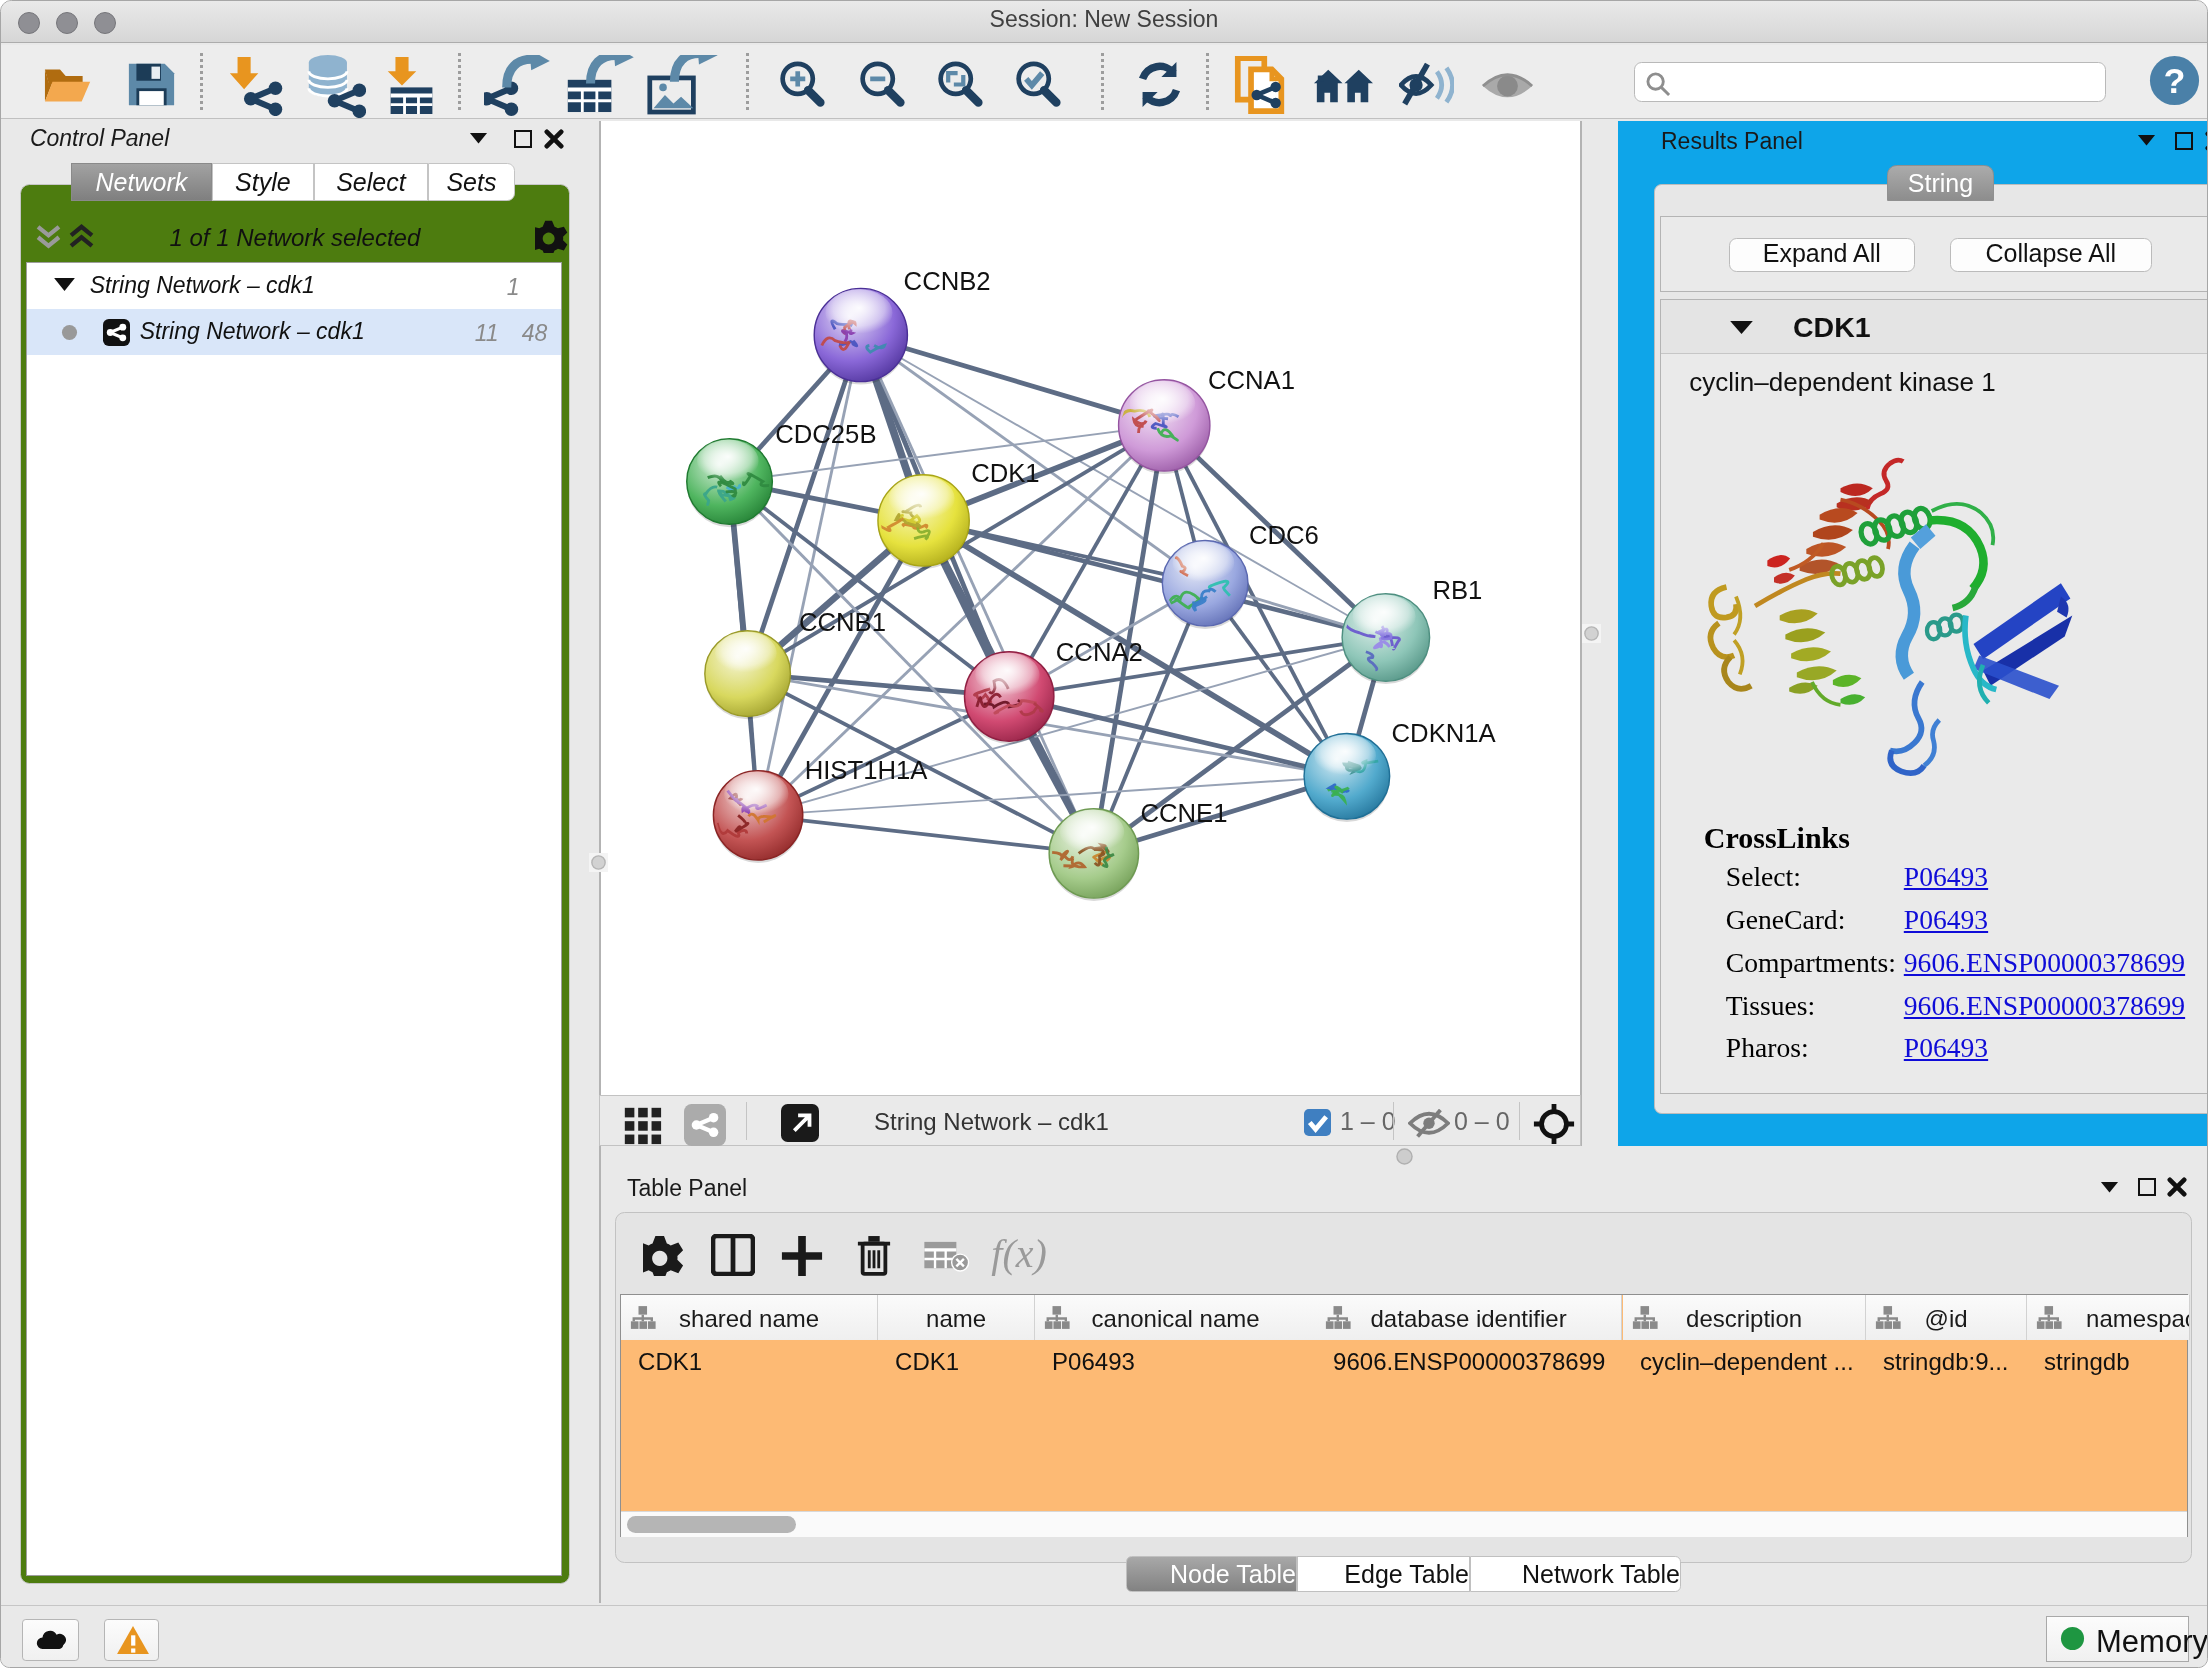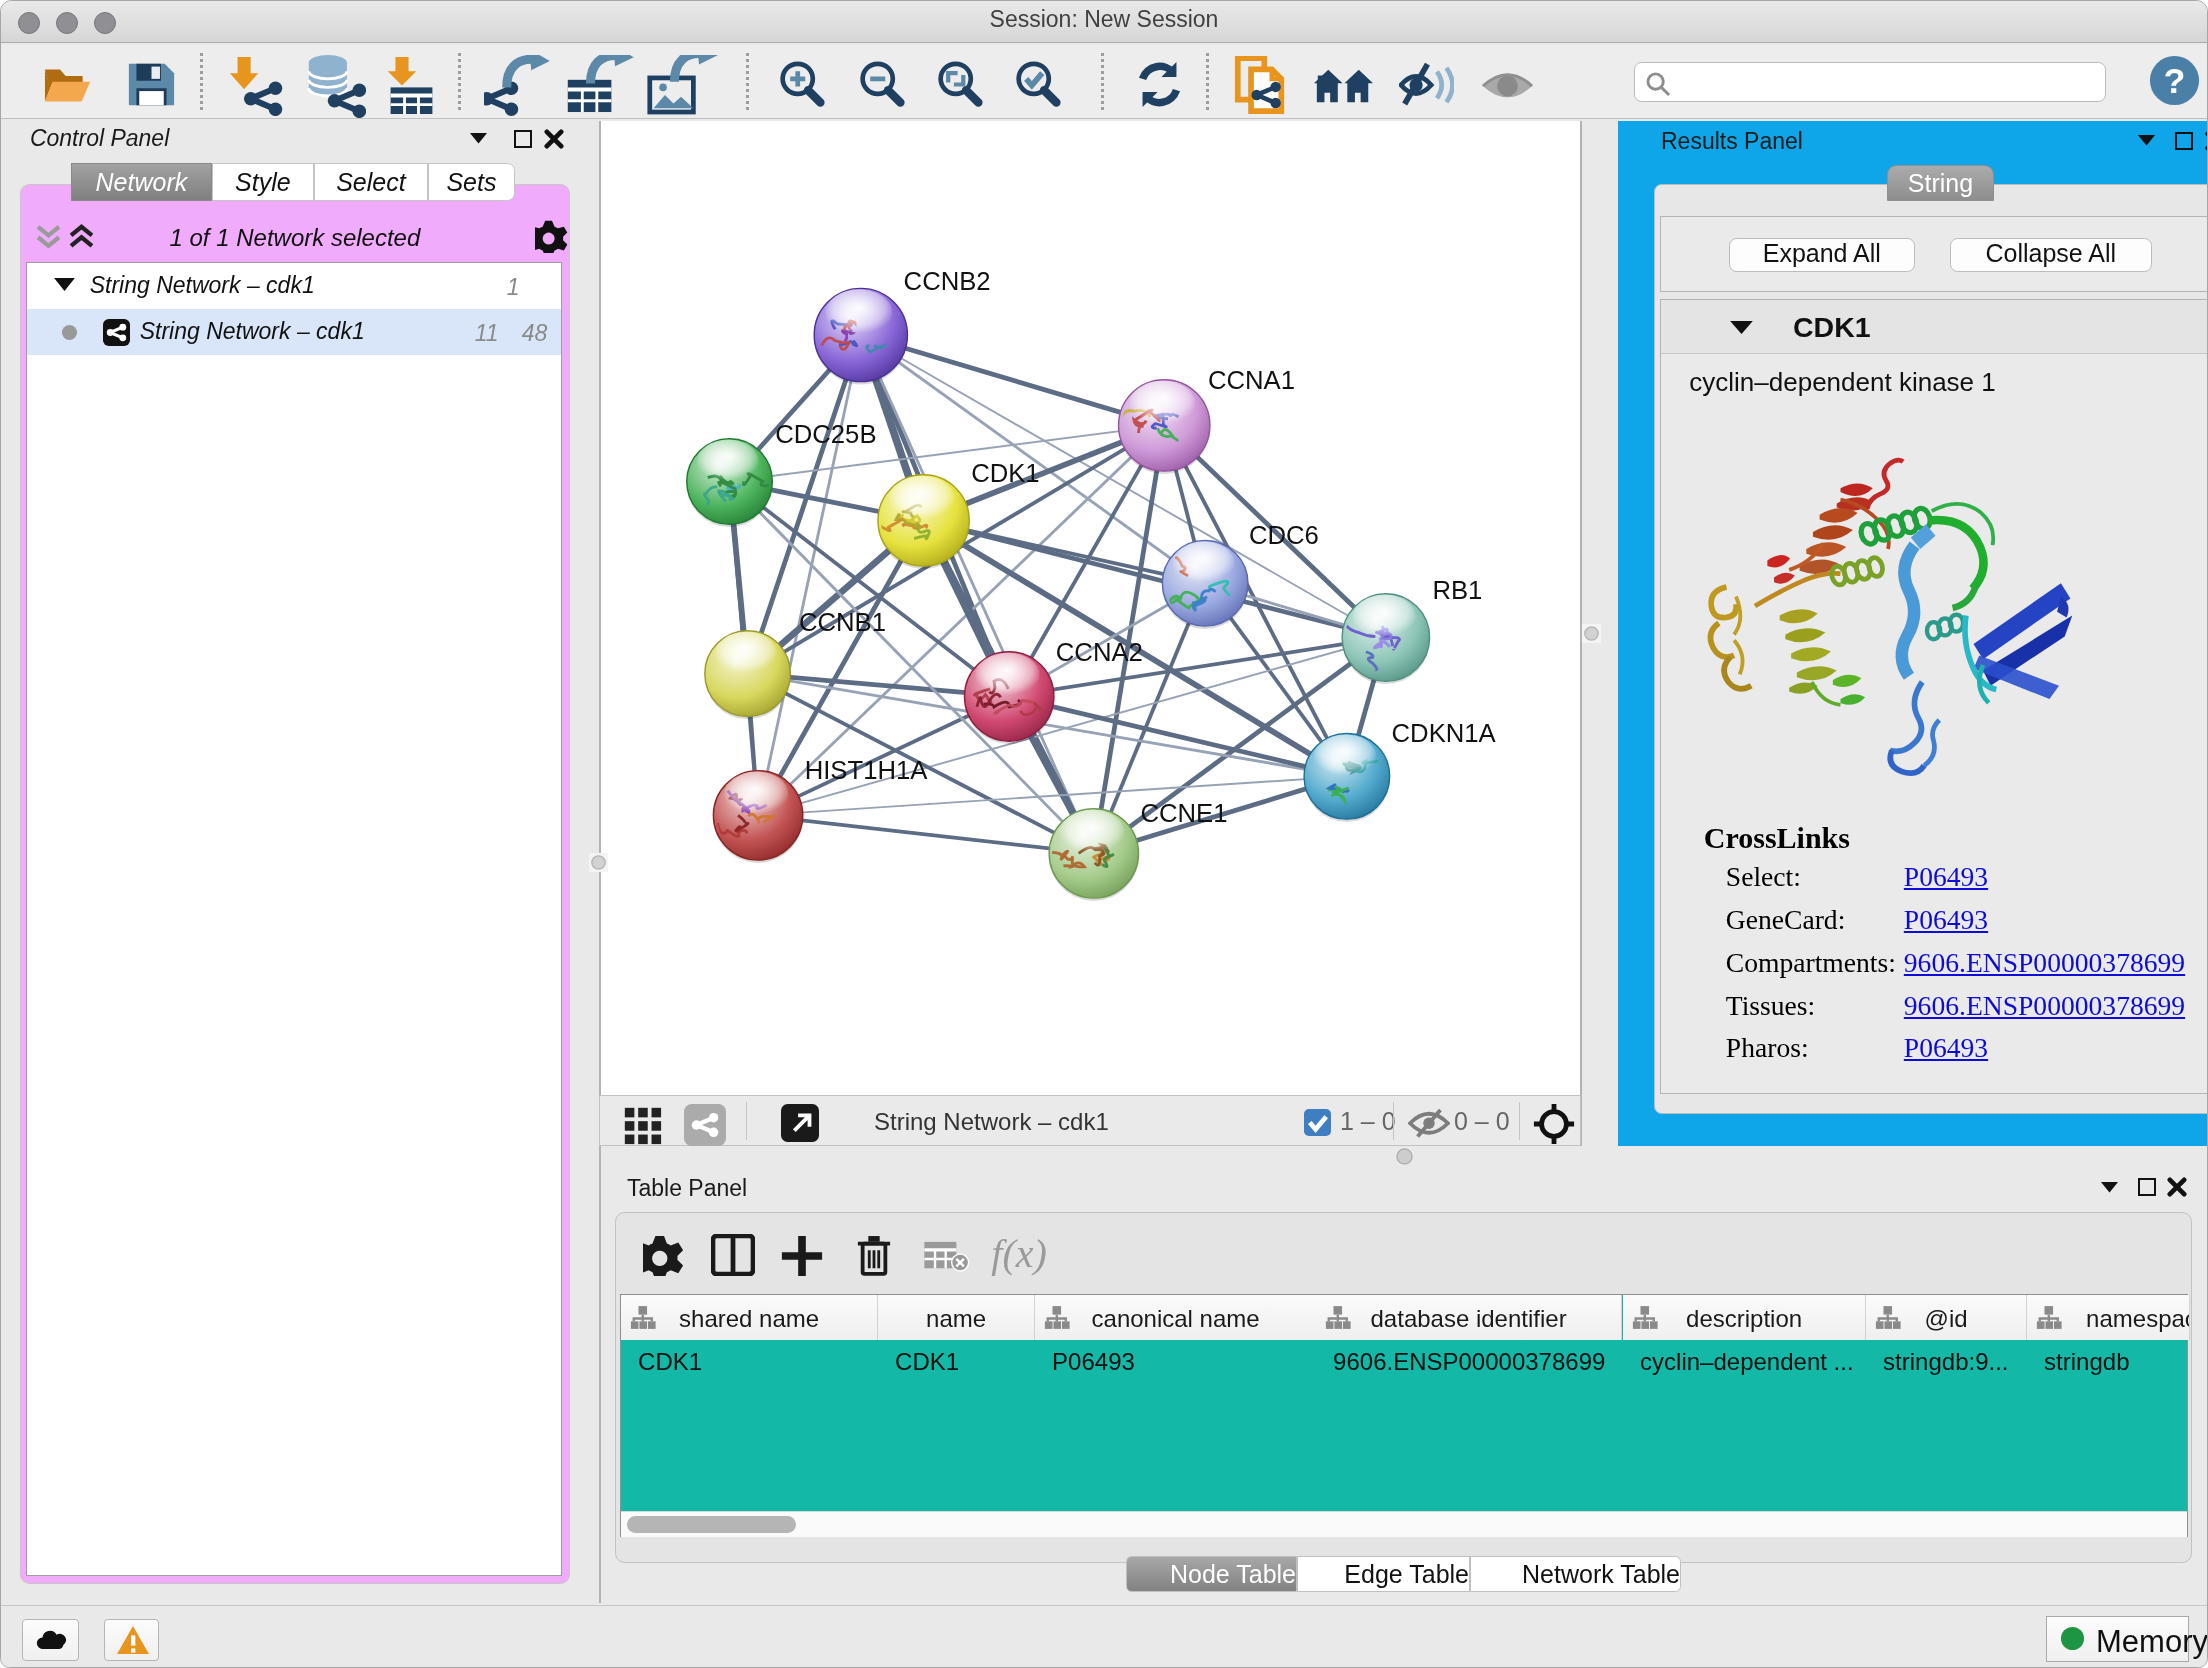--- a/index.html
+++ b/index.html
@@ -19,21 +19,21 @@
   border:1.9px solid #b9b9b9; border-radius:7.6px; }
 .paneltitle { font-size:23px; color:#1a1a1a; }
 .sqico { width:18px; height:18px; border:2.9px solid #111; display:inline-block; }
 
 #cp { position:absolute; left:1.9px; top:120px; width:596px; height:1482px; background:#e9e9e9;font-style:italic; }
 #cp-border { position:absolute; left:598px; top:120px; width:1.9px; height:1482px; background:#b3b3b3; }
 .tab { position:absolute; top:42px; height:38px; z-index:3; background:#fff; border:1px solid #c4c4c4;
   color:#111; font-size:25px; text-align:center; line-height:36px; }
 .tab.active { background:linear-gradient(#a2a2a2,#7f7f7f); color:#fff; border-color:#8a8a8a; }
 #cp-container { position:absolute; left:17px; top:63px; width:550px; height:1400px;
-  background:#f0abfc; border:1.9px solid #c6c6c6; border-radius:9.5px; }
+  background:#4d7c0f; border:1.9px solid #c6c6c6; border-radius:9.5px; }
 #cp-list { position:absolute; left:4.8px; top:77px; width:536px; height:1314px; background:#fff;
   border:1.9px solid #9e9e9e; }
 .lr { position:absolute; left:0; width:100%; height:46px; font-size:23px; color:#111; }
 .lnum { position:absolute; top:11.4px; font-size:23px; color:#8a8a8a; }
 
 #np { position:absolute; left:600px; top:120px; width:980px; height:974px; background:#fff; }
 #np-border { position:absolute; left:1579px; top:120px; width:1.9px; height:1025px; background:#b3b3b3; }
 #np-toolbar { position:absolute; left:598px; top:1094px; width:982px; height:51px; background:#eaeaea;
   border:1.9px solid #c2c2c2; }
 
@@ -45,21 +45,21 @@
   background:#e7e7e7; border:1.9px solid #bcbcbc; border-radius:7.6px; }
 .rp-inner { position:absolute; left:4.8px; width:561px; border:1.9px solid #b4b4b4; background:#eaeaea; }
 .btn { position:absolute; top:21px; height:34px; background:#fdfdfd; border:1.9px solid #bbb;
   border-radius:7.6px; font-size:25px; color:#111; text-align:center; }
 
 #hsplit { position:absolute; left:600px; top:1145px; width:1608px; height:20px; background:#e9e9e9; }
 
 #tp { position:absolute; left:600px; top:1165px; width:1608px; height:437px; background:#e9e9e9; }
 #tp-container { position:absolute; left:14.3px; top:46px; width:1577px; height:351px;
   background:#e4e4e4; border:1.9px solid #c2c2c2; border-radius:9.5px; }
-#tbl { position:absolute; left:3.8px; top:81px; width:1568px; height:243px; background:#14b8a6;
+#tbl { position:absolute; left:3.8px; top:81px; width:1568px; height:243px; background:#fdba74;
   border:1.9px solid #8f8f8f; }
 .th { position:absolute; top:0; height:45px; overflow:hidden; background:linear-gradient(#fbfbfb,#efefef);
   border-right:1.9px solid #d2d2d2; }
 .th .lbl { position:absolute; top:9.5px; width:100%; text-align:center; font-size:24px; color:#1a1a1a; }
 .td { position:absolute; top:47px; height:44px; font-size:24px; color:#111; }
 .btab { position:absolute; top:0; height:36px; background:#fff; border:1px solid #c0c0c0;
   font-size:25px; color:#111; text-align:right; line-height:34px; }
 .btab.active { background:linear-gradient(#a8a8a8,#828282); color:#fff; }
 #statusbar { position:absolute; left:0; top:1604px; width:100%; height:65px; background:#e9e9e9;
   border-top:1.9px solid #c6c6c6; }

